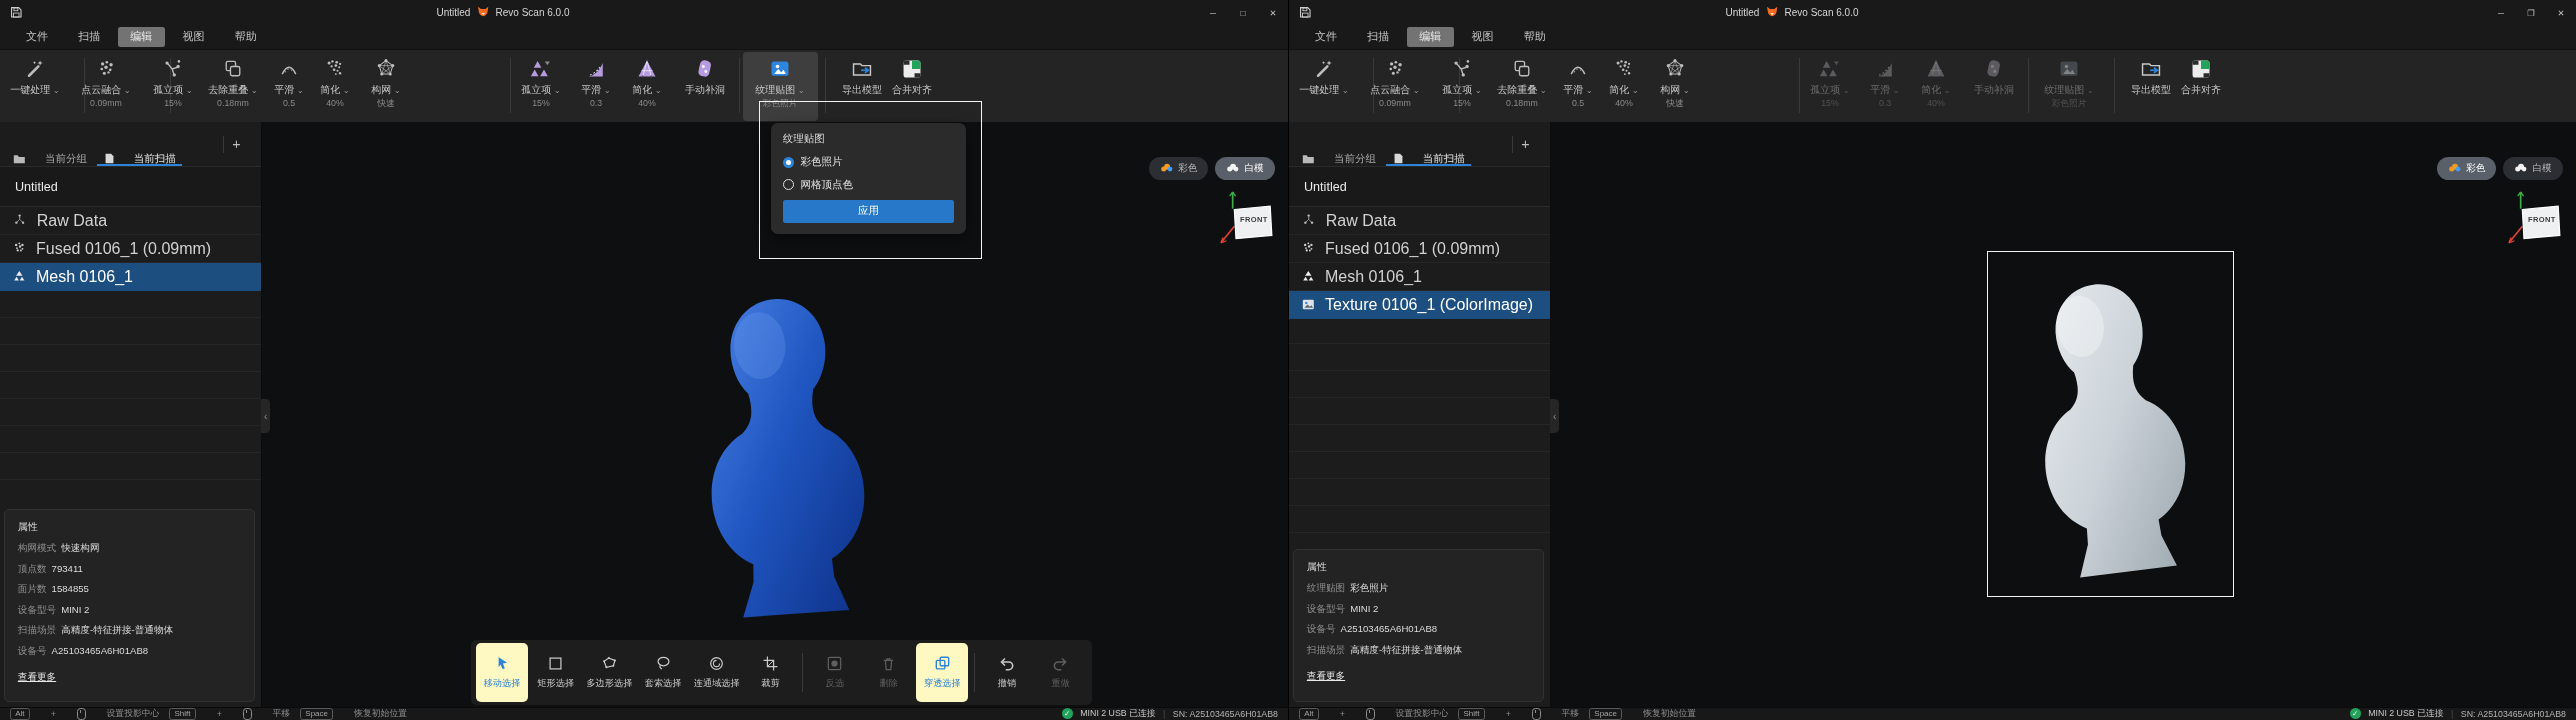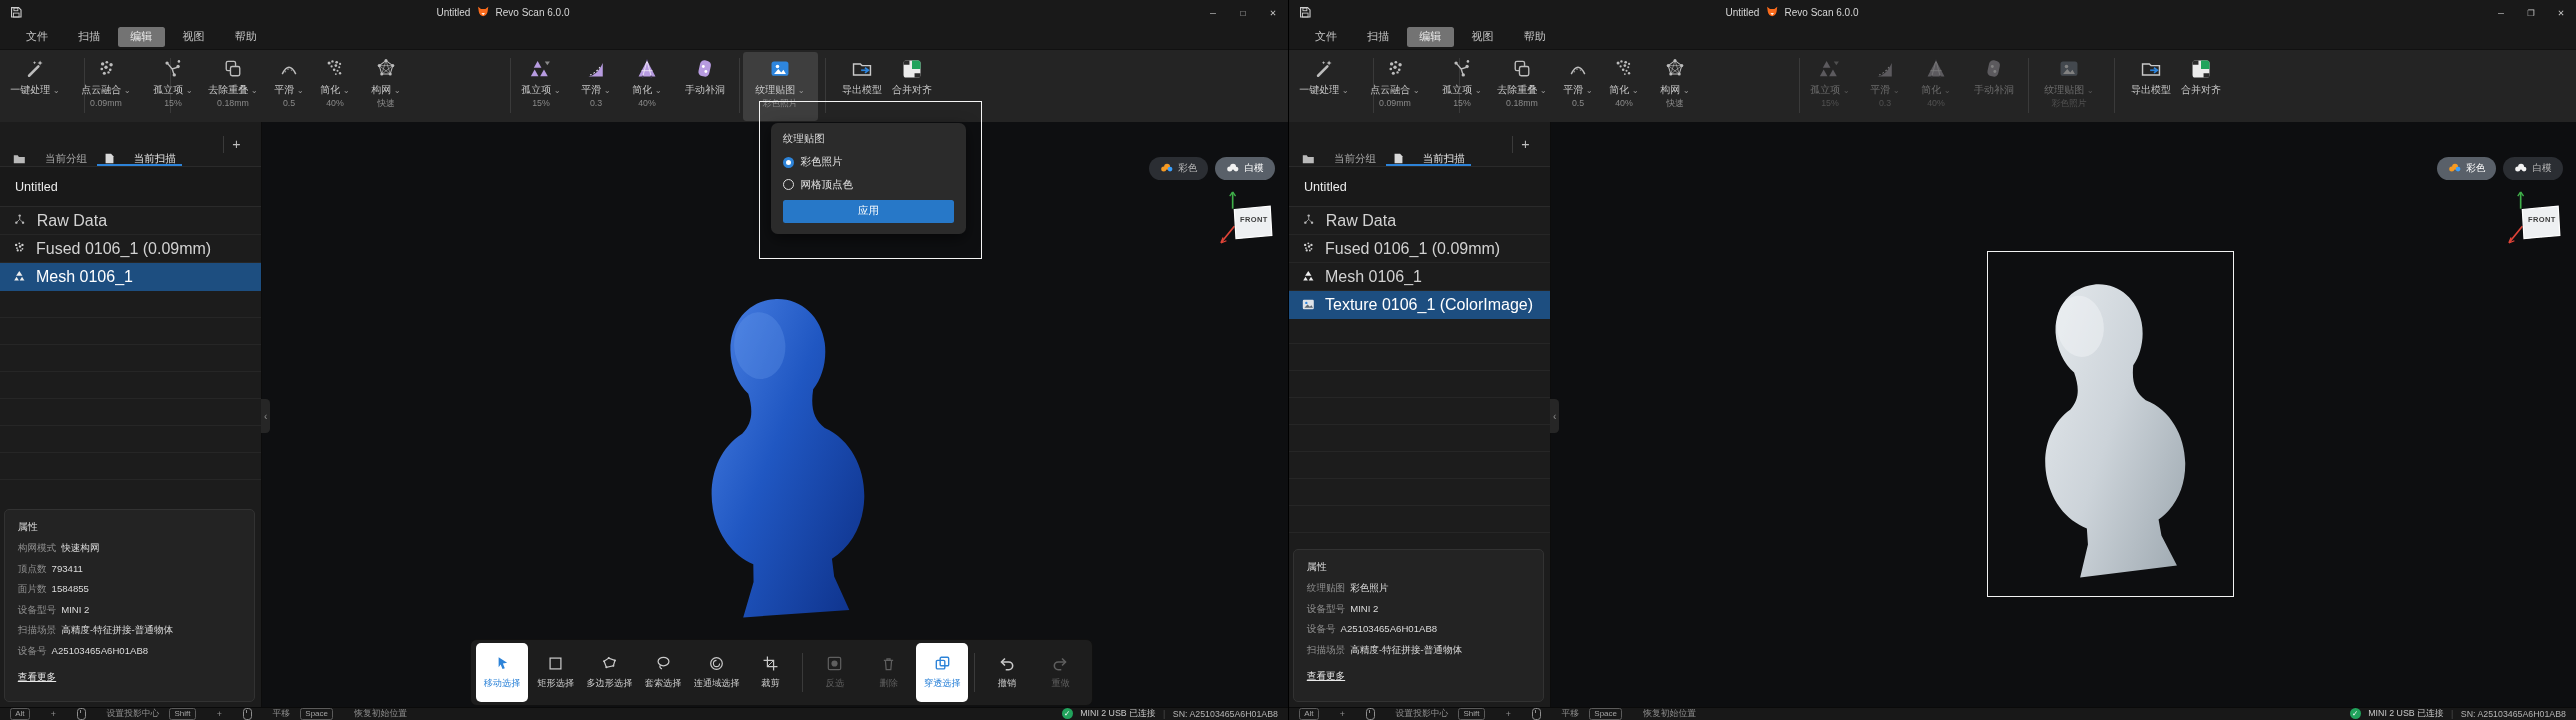--- a/index.html
+++ b/index.html
@@ -58,21 +58,21 @@
 .spot{position:absolute;left:759px;top:101px;width:221px;height:156px;border:1.7px solid #f5f5f5;z-index:40;}
 .dlg{position:absolute;left:771px;top:123px;width:195px;background:#2b2b2b;border-radius:6.7px;padding:9.2px 11.7px 11px;box-sizing:border-box;z-index:41;box-shadow:0 5px 15px rgba(0,0,0,.5);}
 .dtitle{font-size:10.5px;color:#d9d9d9;margin-bottom:9.2px;}
 .radio{display:flex;align-items:center;gap:6.7px;font-size:10.5px;color:#e3e3e3;margin-bottom:8.4px;}
 .rdot{width:11px;height:11px;border-radius:50%;border:1.3px solid #dfdfdf;box-sizing:border-box;}
 .rdot.on{border:3.4px solid #2d83d8;background:#fff;}
 .applybtn{display:block;width:100%;height:22.6px;background:#2778c8;border:none;border-radius:2.5px;color:#fff;font-size:10.5px;margin-top:2.5px;font-family:inherit;}
 
 .seltb{position:absolute;left:470px;top:639px;height:65px;background:#1d1d1d;border-radius:6.7px;display:flex;align-items:center;padding:0 5px;gap:1.7px;z-index:6;border:0.8px solid #101010;}
 .stool{width:52px;height:59px;display:flex;flex-direction:column;align-items:center;justify-content:center;gap:4.2px;color:#c9c9c9;font-size:9.2px;border-radius:5px;white-space:nowrap;}
-.stool.active{background:#ffffff;color:#2d83d8;}
+.stool.active{background:#fef9c3;color:#2d83d8;}
 .stool.dis{color:#5f5f5f;}
 .sdiv{width:0.8px;height:39px;background:#3a3a3a;margin:0 4.2px;}
 
 .stb{position:absolute;left:0;right:0;bottom:0;height:13.4px;background:#181818;display:flex;align-items:center;font-size:8.8px;color:#8f8f8f;padding:0 10px;gap:10px;box-sizing:border-box;border-top:0.8px solid #0a0a0a;}
 .hint{display:flex;align-items:center;gap:21px;white-space:nowrap;}
 .key{border:0.8px solid #5b5b5b;border-radius:2.5px;padding:0 4.2px;font-size:8px;line-height:10px;color:#a5a5a5;}
 .mouse{width:6.7px;height:10px;border:0.8px solid #8f8f8f;border-radius:3.4px;position:relative;display:inline-block;}
 .mouse::after{content:"";position:absolute;left:2.5px;top:1.7px;width:0.8px;height:2.5px;background:#8f8f8f;}
 .stbright{margin-left:auto;display:flex;align-items:center;gap:7.5px;white-space:nowrap;}
 .check{width:11px;height:11px;border-radius:50%;background:#21a35c;color:#fff;font-size:7.5px;display:flex;align-items:center;justify-content:center;}

